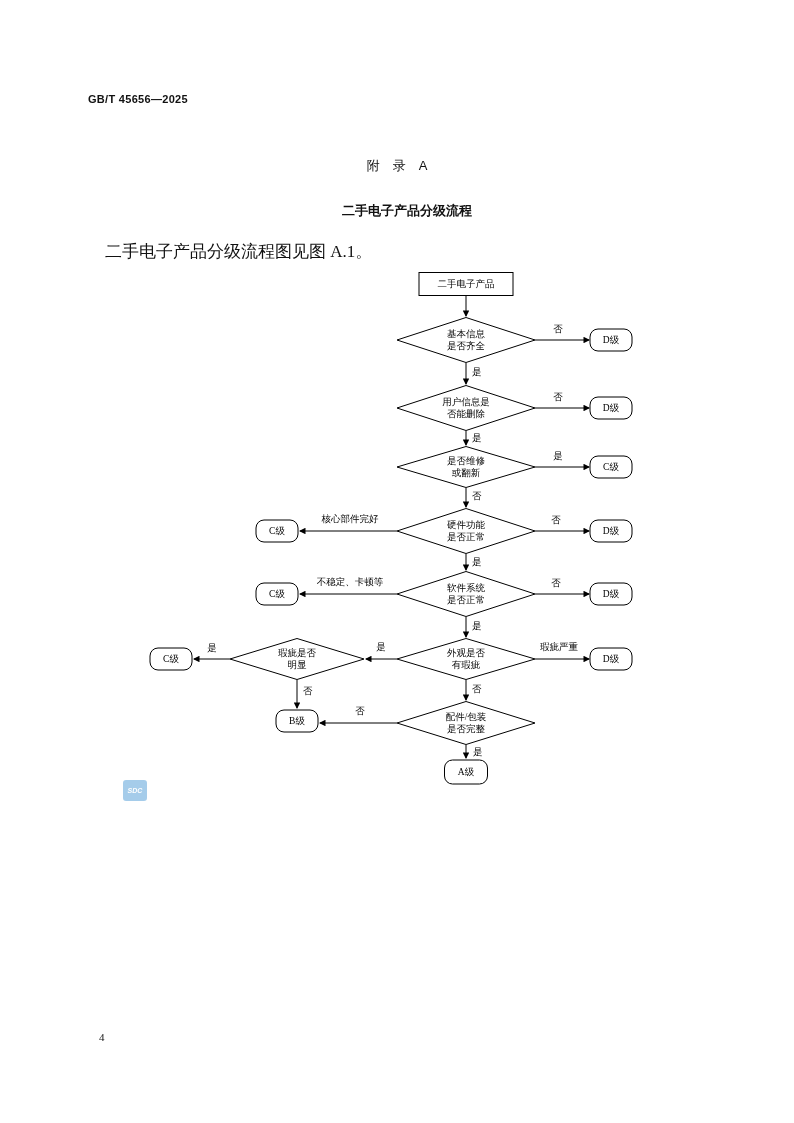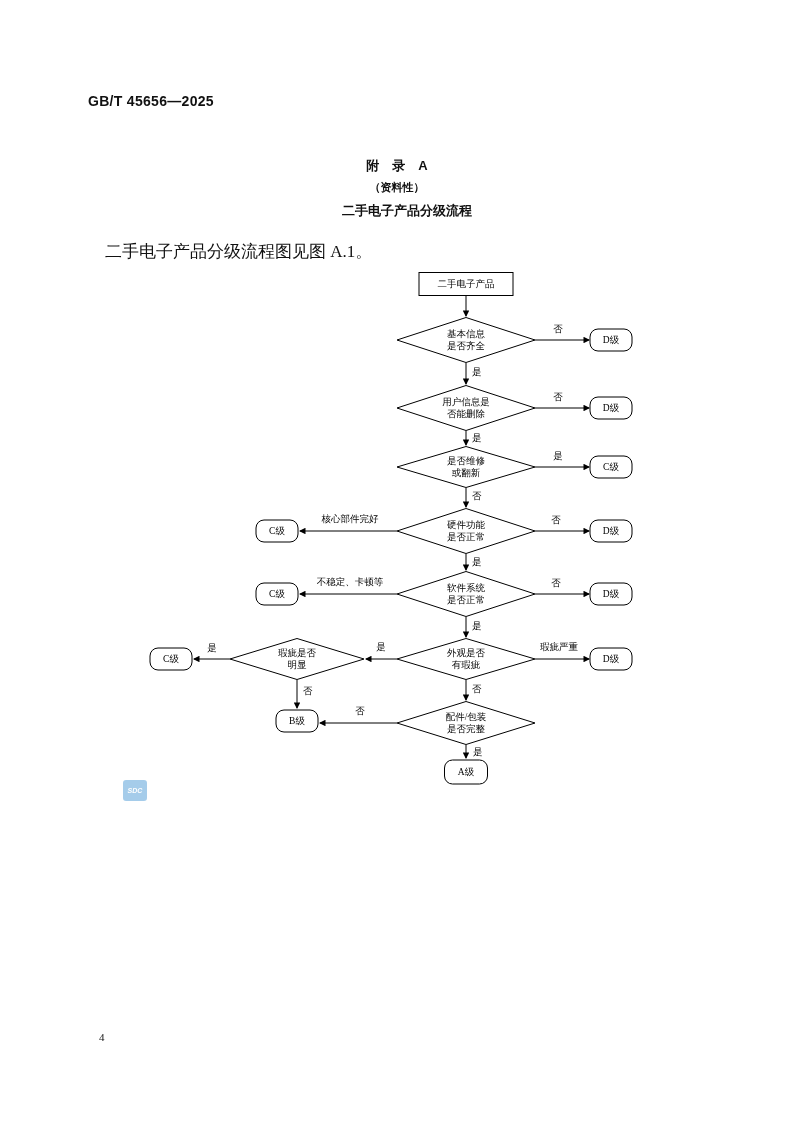--- a/index.html
+++ b/index.html
@@ -5,23 +5,23 @@
   * { box-sizing: border-box; }
   html, body { margin: 0; padding: 0; background: #ffffff; }
   .page {
     position: relative; width: 794px; height: 1123px; background: #fff;
     overflow: hidden; font-family: "Liberation Serif", serif; color: #111;
   }
   .abs { position: absolute; }
   .centered { left: 0; right: 0; text-align: center; }
   .doc-number {
     left: 88px; top: 93px; font-family: "Liberation Sans", sans-serif;
-    font-weight: 700; font-size: 14px; letter-spacing: .3px;
+    font-weight: 700; font-size: 11px; letter-spacing: .3px;
   }
-  .appendix-title   { top: 157px; font-family: "Liberation Sans", sans-serif; font-weight: 700; font-size: 13px; }
+  .appendix-title   { top: 157px; font-family: "Liberation Sans", sans-serif; font-weight: 400; font-size: 13px; }
   .appendix-subtitle{ top: 180px; font-family: "Liberation Sans", sans-serif; font-weight: 700; font-size: 11px; }
   .appendix-heading { top: 202px; font-family: "Liberation Sans", sans-serif; font-weight: 700; font-size: 13px; margin-left: 20px; }
   .intro { left: 105px; top: 240px; font-size: 17px; }
   .figure-caption { top: 819px; font-family: "Liberation Sans", sans-serif; font-weight: 700; font-size: 12px; }
   .page-number { left: 99px; top: 1031px; font-size: 11px; }
   .watermark {
     left: 123px; top: 780px; width: 24px; height: 21px;
     background: #8fc0e6; opacity: .8; border-radius: 3px;
     color: #fff; font-family: "Liberation Sans", sans-serif;
     font-weight: 700; font-style: italic; font-size: 7px;
@@ -33,21 +33,20 @@
   .node-text { font: 9.5px "Liberation Serif", serif; fill: #000; text-anchor: middle; dominant-baseline: central; }
   .edge-label { font: 9.5px "Liberation Serif", serif; fill: #000; }
   .edge-label.mid { text-anchor: middle; }
 </style>
 </head>
 <body>
 
 <div class="page">
   <div class="abs doc-number">GB/T 45656—2025</div>
   <div class="abs centered appendix-title">附　录　A</div>
-  <div class="abs centered appendix-subtitle">（资料性）</div>
   <div class="abs centered appendix-heading">二手电子产品分级流程</div>
   <div class="abs intro">二手电子产品分级流程图见图 A.1。</div>
 
   <svg class="flowchart" width="794" height="1123" viewBox="0 0 794 1123">
     <defs>
       <marker id="arrowhead" viewBox="0 0 10 10" refX="8.5" refY="5" markerWidth="6.5" markerHeight="6.5" orient="auto-start-reverse">
         <path d="M 0 0 L 10 5 L 0 10 z" fill="#000"></path>
       </marker>
     </defs>
     <g id="fc-edges">

